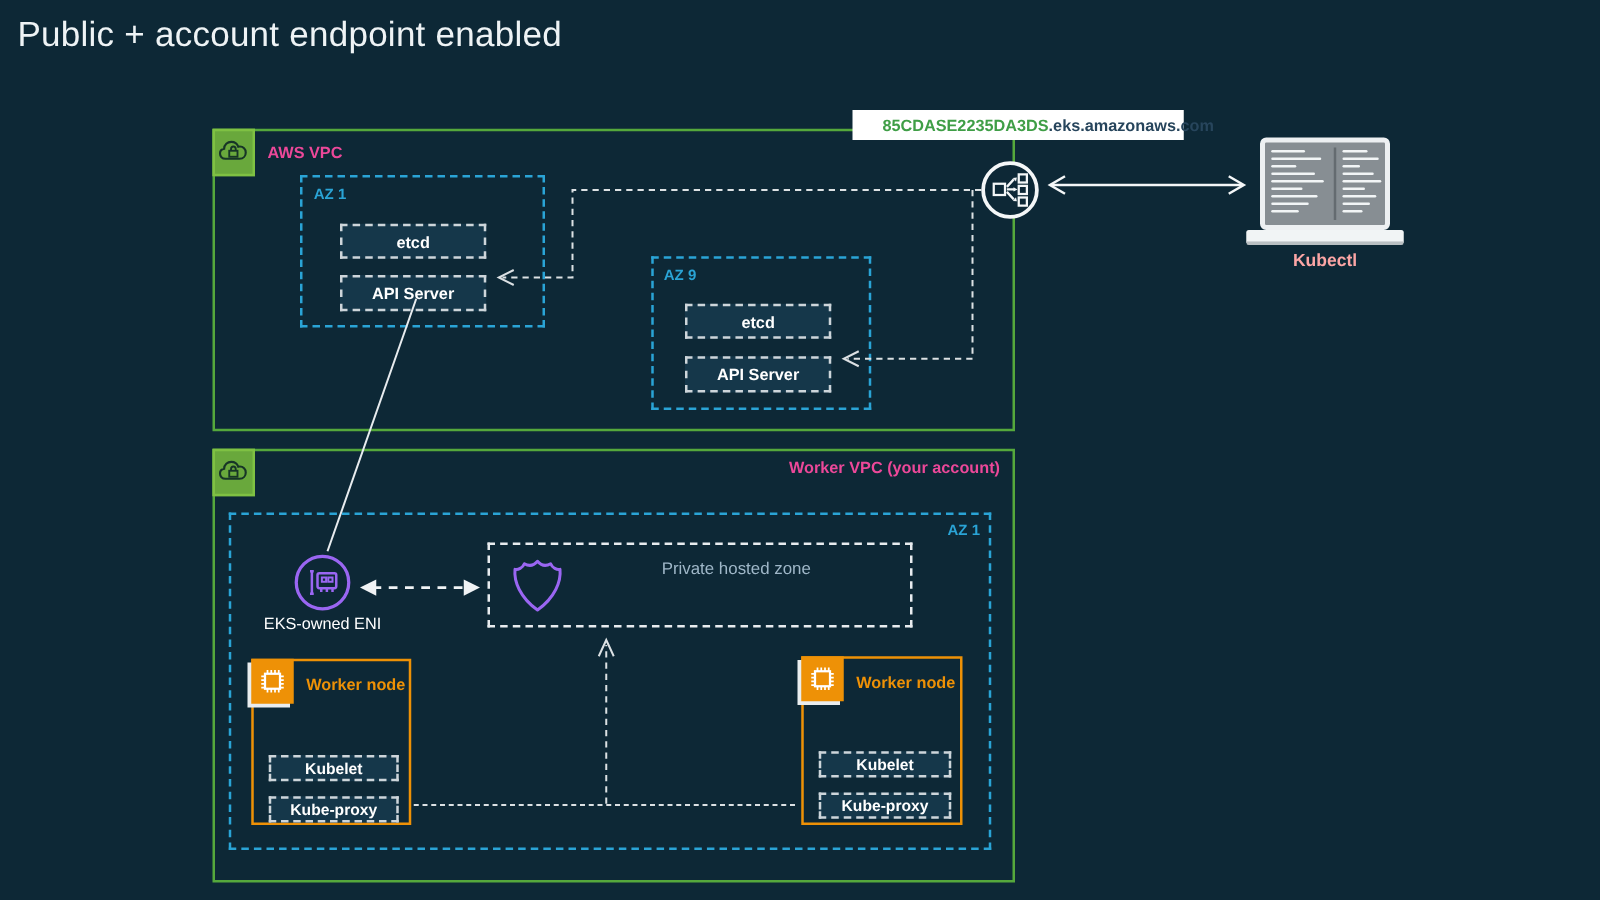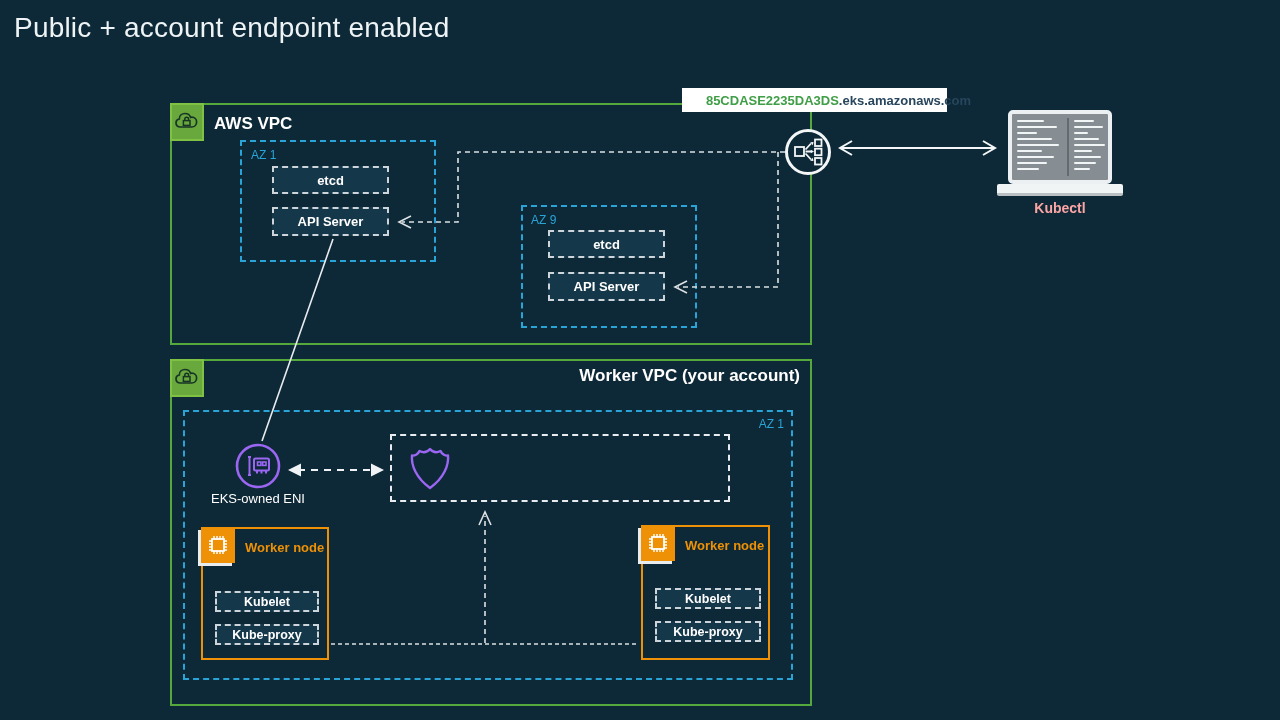--- a/index.html
+++ b/index.html
@@ -12,29 +12,29 @@
   .abs{position:absolute;}
   .page-title{
     left:14px;top:12px;font-size:28px;font-weight:500;color:#eef3f5;letter-spacing:.2px;
   }
   
   .vpc-box{border:2px solid #55a83c;background:transparent;z-index:1;}
   .vpc-icon{
     width:34px;height:38px;background:#69a83c;border:2px solid #7fc143;box-sizing:border-box;
     display:flex;align-items:center;justify-content:center;z-index:2;
   }
-  .vpc-label{font-size:17px;font-weight:bold;color:#ffffff;}
+  .vpc-label{font-size:13px;font-weight:bold;color:#ec4899;}
   
   .az-box{border:2px dashed #2aa4d6;z-index:1;}
-  .az-label{font-size:12px;font-weight:normal;color:#2aa4d6;position:absolute;}
+  .az-label{font-size:12px;font-weight:bold;color:#2aa4d6;position:absolute;}
   
   .mini-box{
     background:#15374a;border:2px dashed #cdd5da;box-sizing:border-box;
     display:flex;align-items:center;justify-content:center;
-    color:#ffffff;font-size:13px;font-weight:bold;z-index:2;
+    color:#ffffff;font-size:13px;font-weight:bold;z-index:2;margin-top:13px;
   }
   
   .node-box{border:2px solid #ee9106;box-sizing:border-box;z-index:2;text-align:right;}
   .node-icon{
     position:absolute;left:-2px;top:-2px;width:34px;height:36px;background:#ee9106;
     box-shadow:-3px 3px 0 #e9edef;display:flex;align-items:center;justify-content:center;
   }
   .node-label{position:absolute;left:42px;top:11px;font-size:13px;font-weight:bold;color:#ee9106;white-space:nowrap;}
   
   .hz-box{border:2px dashed #e8ecef;box-sizing:border-box;z-index:2;}
@@ -136,20 +136,21 @@
   </svg>
 </div>
 <div class="abs eni-label">EKS-owned ENI</div>
 
 <div class="abs hz-box" style="left:390px;top:434px;width:340px;height:68px;">
   <div class="abs" style="left:16px;top:9px;width:44px;height:48px;">
     <svg width="44" height="48" viewBox="0 0 44 48">
       <path d="M22 4 C25 7.5 29 8 32.5 6 C34 9.5 37.5 11 40 10.5 C41 20 36 33 22 43 C8 33 3 20 4 10.5 C6.5 11 10 9.5 11.5 6 C15 8 19 7.5 22 4 Z" fill="none" stroke="#9a66f2" stroke-width="2.4" stroke-linejoin="round"></path>
     </svg>
   </div>
+  <div class="abs hz-heading" style="left:68px;top:11px;width:258px;text-align:center;">Private hosted zone</div>
 </div>
 
 <div class="abs node-box" style="left:201px;top:527px;width:128px;height:133px;">
   <div class="node-icon">
     <svg width="24" height="24" viewBox="0 0 24 24">
       <rect x="6" y="6" width="12" height="12" fill="none" stroke="#ffffff" stroke-width="1.8"></rect>
       <path d="M8 6 V3 M11 6 V3 M14 6 V3 M17 6 V3 M8 21 V18 M11 21 V18 M14 21 V18 M17 21 V18 M6 8 H3 M6 11 H3 M6 14 H3 M6 17 H3 M21 8 H18 M21 11 H18 M21 14 H18 M21 17 H18" stroke="#ffffff" stroke-width="1.4"></path>
     </svg>
   </div>
   <span class="node-label">Worker node</span>

